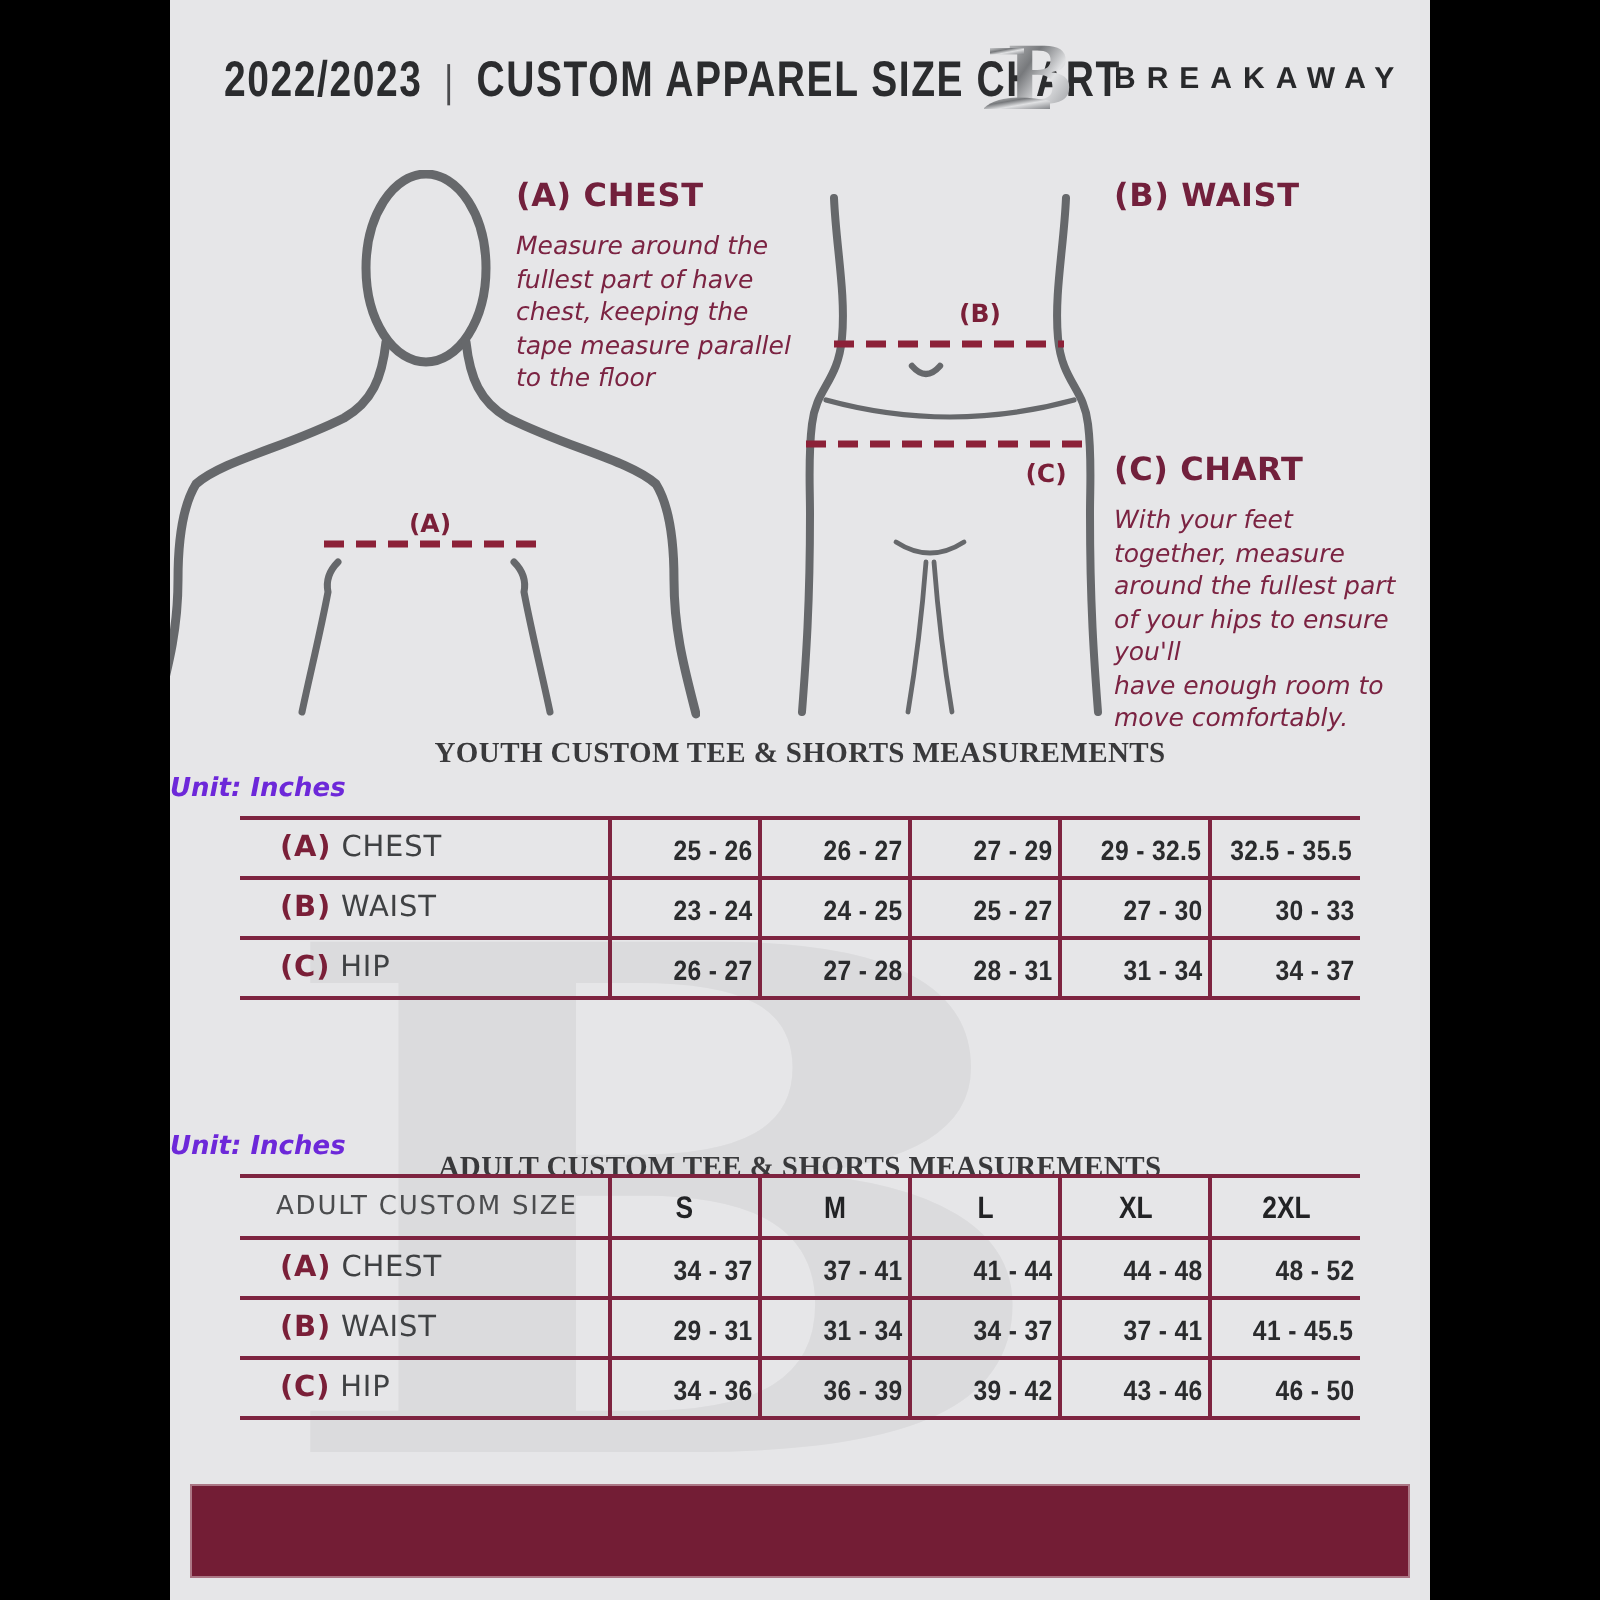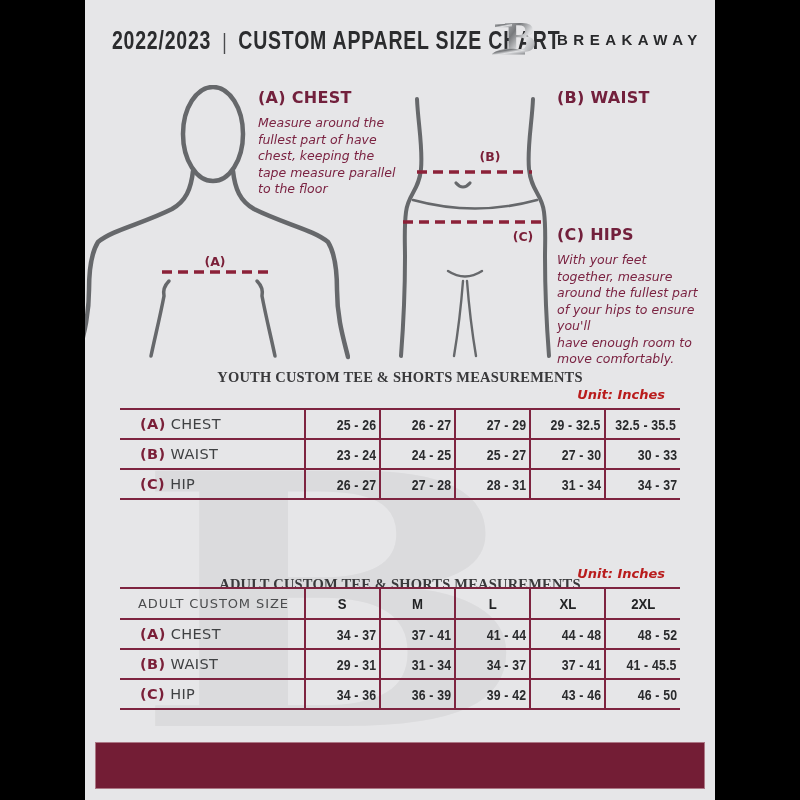--- a/index.html
+++ b/index.html
@@ -37,22 +37,22 @@
   .guide-block{position:absolute;z-index:1;}
   .guide-h{font-family:"DejaVu Sans",sans-serif;font-weight:bold;font-size:16px;color:#72203c;letter-spacing:0.3px;}
   .guide-p{margin-top:8px;font-style:italic;font-size:12.5px;line-height:1.32;color:#7b2342;white-space:pre-line;}
   .blk-chest{left:173px;top:88px;width:160px;}
   .blk-waist{left:472px;top:88px;width:158px;}
   .blk-hips{left:472px;top:225px;width:158px;}
 
   
   .sec-title{position:absolute;left:0;width:630px;text-align:center;font-family:Liberation Serif, serif;
     font-weight:bold;font-size:14.5px;color:#39393b;letter-spacing:0.2px;z-index:1;}
-  .sec-unit{position:absolute;left:0;width:580px;text-align:right;font-style:italic;font-weight:bold;
-    font-size:13px;color:#b91c1c;z-index:1;}
+  .sec-unit{position:absolute;left:0;width:580px;text-align:left;font-style:italic;font-weight:bold;
+    font-size:13px;color:#6d28d9;z-index:1;}
   .y-title{top:369px;} .y-unit{top:387px;}
   .a-title{top:576px;} .a-unit{top:566px;}
   table.size-table{position:absolute;left:35px;width:560px;border-collapse:collapse;table-layout:fixed;z-index:1;}
   .y-table{top:408px;} .a-table{top:587px;}
   .size-table col.c0{width:185px;} .size-table col.cn{width:75px;}
   .size-table tr{border-top:2px solid var(--maroon-border);}
   .size-table{border-bottom:2px solid var(--maroon-border);}
   .size-table th+th,.size-table td+td{border-left:2px solid var(--maroon-border);}
   .size-table th{height:31px;font-weight:normal;}
   .size-table td{height:30px;text-align:right;vertical-align:middle;}
@@ -127,21 +127,21 @@
       <div class="guide-p">Measure around the
 fullest part of have
 chest, keeping the
 tape measure parallel
 to the floor</div>
     </div>
     <div class="guide-block blk-waist">
       <div class="guide-h">(B) WAIST</div>
     </div>
     <div class="guide-block blk-hips">
-      <div class="guide-h">(C) HIPS</div>
+      <div class="guide-h">(C) CHART</div>
       <div class="guide-p">With your feet
 together, measure
 around the fullest part
 of your hips to ensure
 you'll
 have enough room to
 move comfortably.</div>
     </div>
 
     <div class="sec-title y-title">YOUTH CUSTOM TEE &amp; SHORTS MEASUREMENTS</div>

